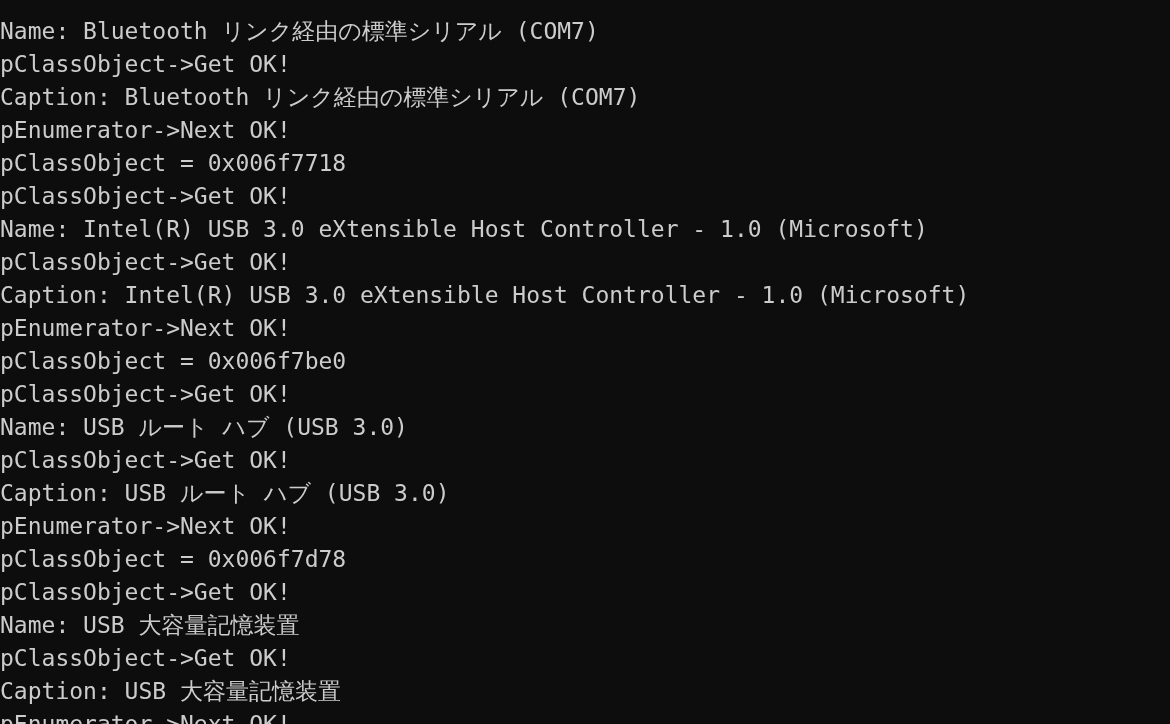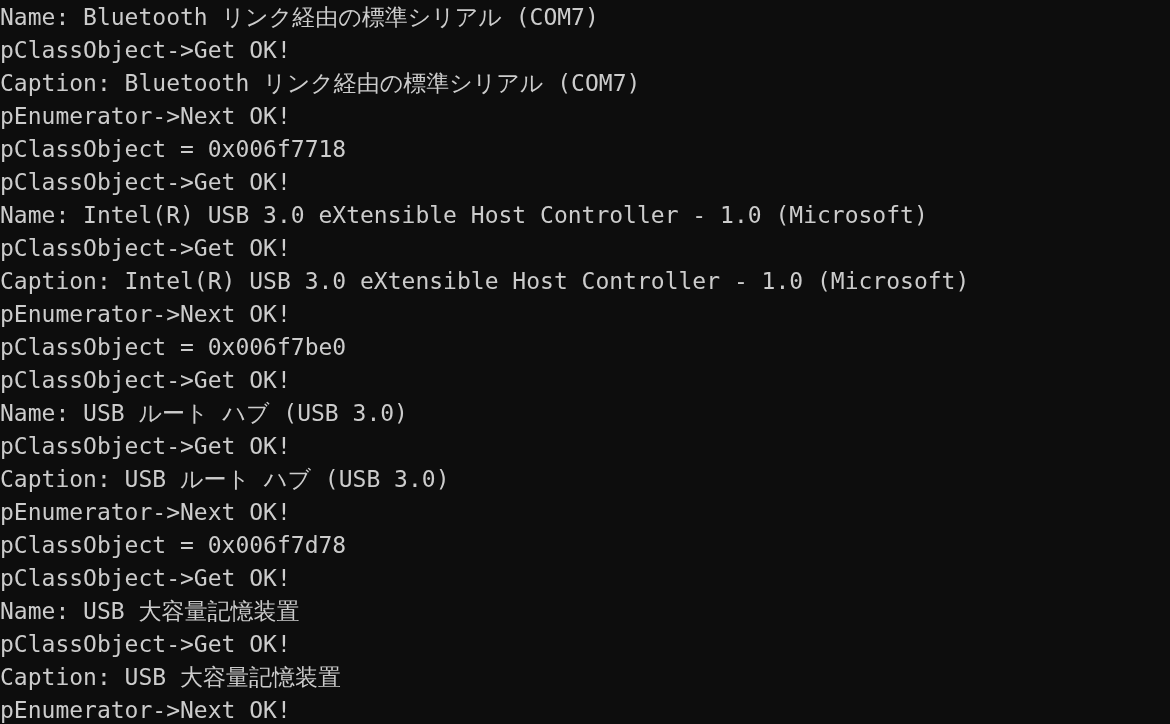--- a/index.html
+++ b/index.html
@@ -18,21 +18,21 @@
     height: 724px;
     background: #0d0d0d;
     color: #cccccc;
     font-family: "DejaVu Sans Mono", "Liberation Mono", monospace;
     font-size: 23px;
     line-height: 33px;
     letter-spacing: 0px;
     white-space: pre;
     overflow: hidden;
     box-sizing: border-box;
-    padding: 1px 0 0 0;
+    padding: 15px 0 0 0;
   }
   .line {
     height: 33px;
     line-height: 33px;
     white-space: pre;
     font-variant-ligatures: none;
   }
 </style>
 </head>
 <body>

